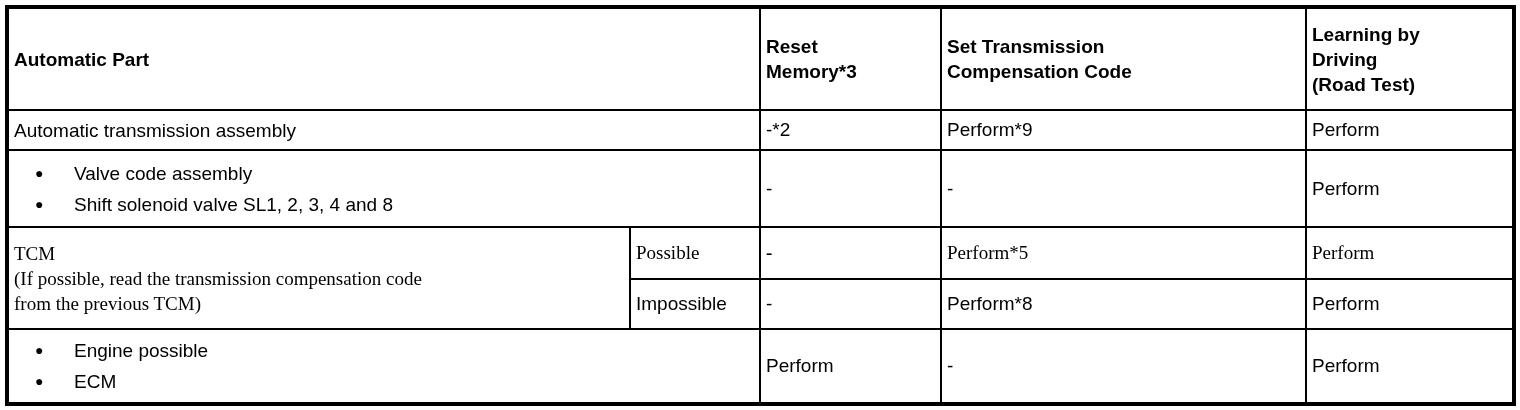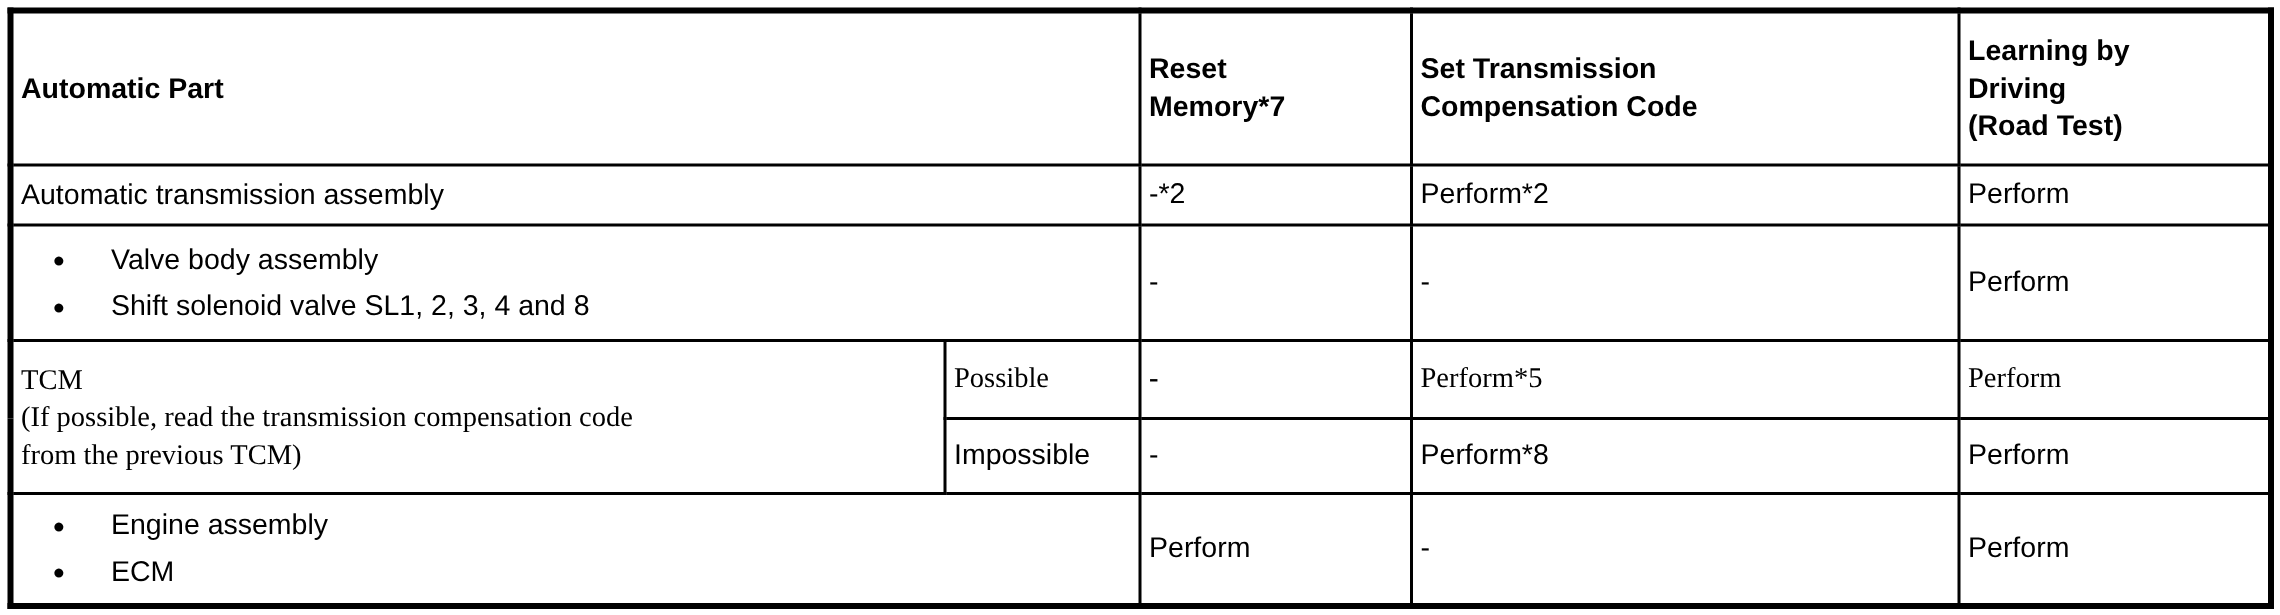--- a/index.html
+++ b/index.html
@@ -86,40 +86,40 @@
       <col style="width:130px">
       <col style="width:181px">
       <col style="width:365px">
       <col style="width:208px">
     </colgroup>
 
     <tbody>
         <tr class="row-header">
       <th class="hdr" colspan="2">Automatic Part</th>
       <th class="hdr">Reset
-Memory*7</th>
+Memory*3</th>
       <th class="hdr">Set Transmission
 Compensation Code</th>
       <th class="hdr">Learning by
 Driving
 (Road Test)</th>
     </tr>
 
     <tr class="row-at">
       <td class="part-cell" colspan="2">Automatic transmission assembly</td>
       <td class="plain-cell">-*2</td>
-      <td class="plain-cell">Perform*2</td>
+      <td class="plain-cell">Perform*9</td>
       <td class="plain-cell">Perform</td>
     </tr>
 
     <tr class="row-valve">
       <td class="bullets-cell" colspan="2">
         <div class="bullet-line">
           <span class="bullet-glyph">●</span>
-          <span>Valve body assembly</span>
+          <span>Valve code assembly</span>
         </div>
         <div class="bullet-line">
           <span class="bullet-glyph">●</span>
           <span>Shift solenoid valve SL1, 2, 3, 4 and 8</span>
         </div>
       </td>
       <td class="plain-cell">-</td>
       <td class="plain-cell">-</td>
       <td class="plain-cell">Perform</td>
     </tr>
@@ -138,21 +138,21 @@
       <td class="plain-cell">Impossible</td>
       <td class="plain-cell">-</td>
       <td class="plain-cell">Perform*8</td>
       <td class="plain-cell">Perform</td>
     </tr>
 
     <tr class="row-engine">
       <td class="bullets-cell" colspan="2">
         <div class="bullet-line">
           <span class="bullet-glyph">●</span>
-          <span>Engine assembly</span>
+          <span>Engine possible</span>
         </div>
         <div class="bullet-line">
           <span class="bullet-glyph">●</span>
           <span>ECM</span>
         </div>
       </td>
       <td class="plain-cell">Perform</td>
       <td class="plain-cell">-</td>
       <td class="plain-cell">Perform</td>
     </tr>

